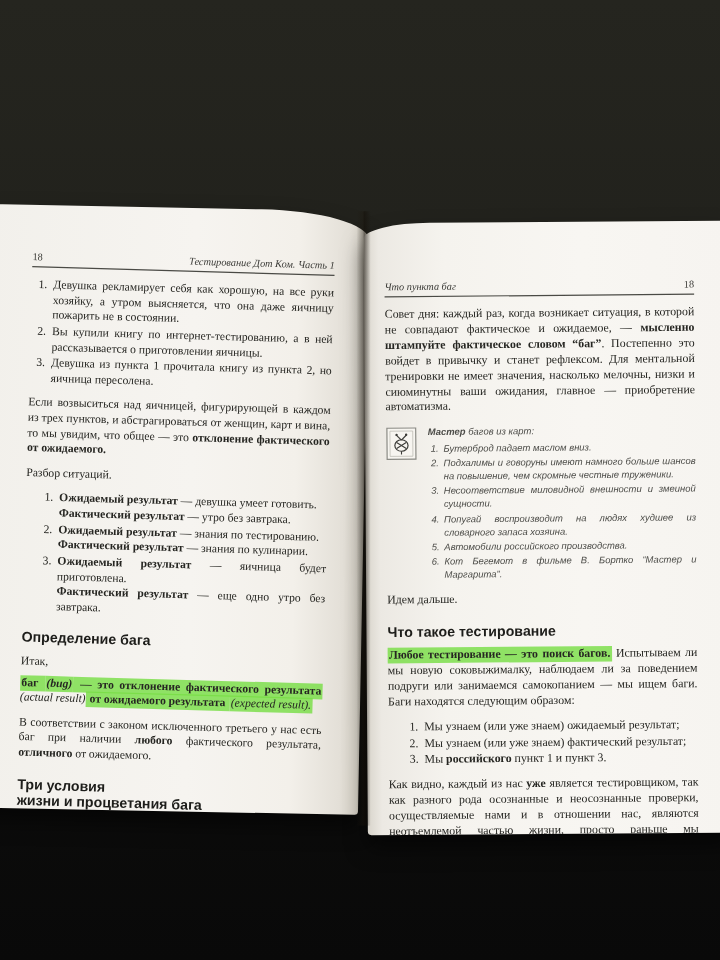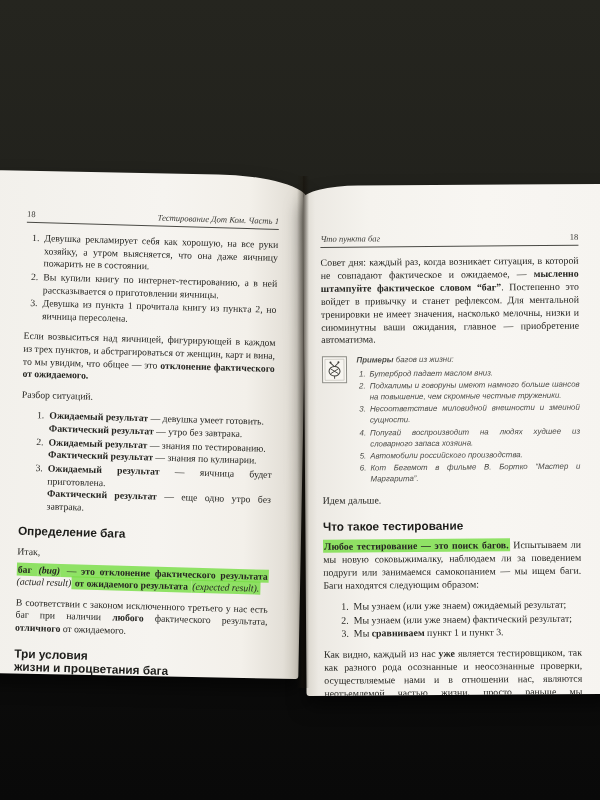--- a/index.html
+++ b/index.html
@@ -151,21 +151,21 @@
             <rect x="3.5" y="3.5" width="19" height="21" fill="none" stroke="#b9b7af" stroke-width="0.6"></rect>
             <path d="M9 7 L13 11 M17 7 L13 11" stroke="#3c3c38" stroke-width="1" fill="none"></path>
             <circle cx="9" cy="6.6" r="1" fill="#3c3c38"></circle>
             <circle cx="17" cy="6.6" r="1" fill="#3c3c38"></circle>
             <ellipse cx="13" cy="15.5" rx="5.5" ry="4.8" fill="none" stroke="#3c3c38" stroke-width="1"></ellipse>
             <path d="M9 13 L17 18 M17 13 L9 18" stroke="#3c3c38" stroke-width="0.9"></path>
             <path d="M13 20.3 L13 23" stroke="#3c3c38" stroke-width="0.9"></path>
           </svg>
         </span>
         <div class="ex-body">
-          <div class="ex-header"><span class="b">Примеры</span><span> багов из жизни:</span></div>
+          <div class="ex-header"><span class="b">Мастер</span><span> багов из карт:</span></div>
           <div class="li">
             <span class="num">1.</span>
             <span class="txt"><span>Бутерброд падает маслом вниз.</span></span>
           </div>
           <div class="li">
             <span class="num">2.</span>
             <span class="txt"><span>Подхалимы и говоруны имеют намного больше шансов на повышение, чем скромные честные труженики.</span></span>
           </div>
           <div class="li">
             <span class="num">3.</span>
@@ -196,21 +196,21 @@
         <div class="li">
           <span class="num">1.</span>
           <span class="txt"><span>Мы узнаем (или уже знаем) ожидаемый результат;</span></span>
         </div>
         <div class="li">
           <span class="num">2.</span>
           <span class="txt"><span>Мы узнаем (или уже знаем) фактический результат;</span></span>
         </div>
         <div class="li">
           <span class="num">3.</span>
-          <span class="txt"><span>Мы </span><span class="b">сравниваем</span><span> пункт 1 и пункт 3.</span></span>
+          <span class="txt"><span>Мы </span><span class="b">российского</span><span> пункт 1 и пункт 3.</span></span>
         </div>
       </div>
 
       <p class="just"><span>Как видно, каждый из нас </span><span class="b">уже</span><span> является тестировщиком, так как разного рода осознанные и неосознанные проверки, осуществляемые нами и в отношении нас, являются неотъемлемой частью жизни, просто раньше мы непрофессионально качали головой и выдавали тирады о несправедливости мира, но зато теперь в случае несовпадения фактического и ожидаемого мы будем с улыбкой мудреца смотреть на дилетантов, хлюпающих носами на московском ветру, и тихо, но веско (как дон Карлеоне) говорить: “Та-а-к, еще один баг”.</span></p>
 
     </div>
   </div>
 
   <div class="spine-shadow"></div>
 

